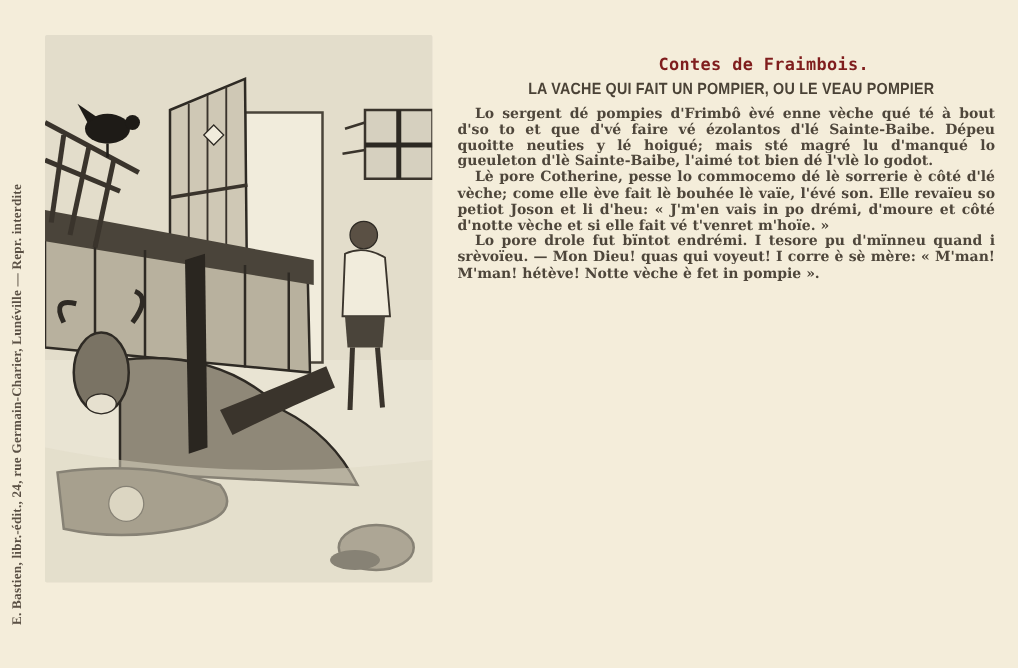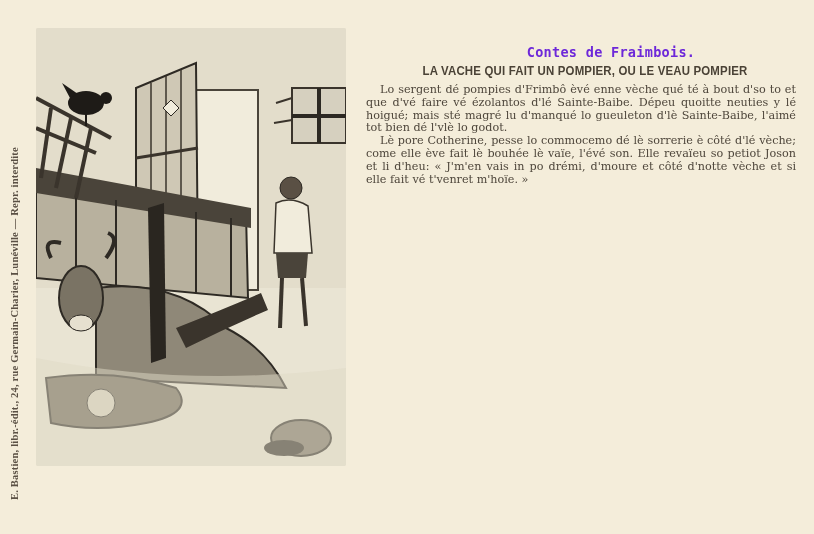--- a/index.html
+++ b/index.html
@@ -2,23 +2,23 @@
 <html><head>
 <meta charset="utf-8">
 <style>
   html, body { margin:0; padding:0; }
   body { width:814px; height:534px; background:#f3ecd9; position:relative; overflow:hidden; font-family:"DejaVu Serif", serif; color:#4a4236; }
   .card { position:absolute; left:0; top:0; width:814px; height:534px; background:#f4edda; }
   .side-credit { position:absolute; left:4px; top:500px; width:440px; height:22px; transform-origin:0 0; transform:rotate(-90deg); font-family:"Liberation Serif", serif; font-size:10.5px; font-weight:bold; color:#5a5044; letter-spacing:0.2px; white-space:nowrap; line-height:22px; }
   .illustration { position:absolute; left:36px; top:28px; width:310px; height:438px; background:#e6e0cf; overflow:hidden; border-radius:2px; }
   .illustration svg { width:100%; height:100%; display:block; }
   .text-col { position:absolute; left:366px; top:44px; width:430px; }
-  .series-title { text-align:center; font-family:"DejaVu Sans Mono", monospace; font-weight:bold; font-size:13.5px; color:#6d28d9; margin:0 0 3px 60px; letter-spacing:0.3px; }
+  .series-title { text-align:center; font-family:"DejaVu Sans Mono", monospace; font-weight:bold; font-size:13.5px; color:#7f1d1d; margin:0 0 3px 60px; letter-spacing:0.3px; }
   .story-title { text-align:center; font-family:"Liberation Sans", sans-serif; font-weight:bold; font-size:13px; color:#4a4236; transform:scaleX(0.88); transform-origin:center; margin:0 0 6px 8px; letter-spacing:0.2px; }
-  .para { font-family:"DejaVu Serif", serif; font-size:11.2px; line-height:12.8px; text-align:justify; color:#4e463b; margin:0; text-indent:14px; }
+  .para { font-family:"DejaVu Serif", serif; font-size:11.2px; line-height:12.8px; text-align:justify; color:#4e463b; margin:0; text-indent:14px;font-weight:bold; }
 </style>
 </head>
 <body>
 
 <div class="card">
 
   <div class="side-credit">E. Bastien, libr.-édit., 24, rue Germain-Charier, Lunéville — Repr. interdite</div>
 
   <div class="illustration">
     <svg viewBox="0 0 310 438" xmlns="http://www.w3.org/2000/svg">
@@ -98,15 +98,16 @@
 
       <path d="M0 330 Q150 360 310 340 L310 438 L0 438 Z" fill="#e0d9c6" opacity="0.5"></path>
     </svg>
   </div>
 
   <div class="text-col">
     <div class="series-title">Contes de Fraimbois.</div>
     <div class="story-title">LA VACHE QUI FAIT UN POMPIER, OU LE VEAU POMPIER</div>
     <p class="para">Lo sergent dé pompies d'Frimbô èvé enne vèche qué té à bout d'so to et que d'vé faire vé ézolantos d'lé Sainte-Baibe. Dépeu quoitte neuties y lé hoigué; mais sté magré lu d'manqué lo gueuleton d'lè Sainte-Baibe, l'aimé tot bien dé l'vlè lo godot.</p>
     <p class="para">Lè pore Cotherine, pesse lo commocemo dé lè sorrerie è côté d'lé vèche; come elle ève fait lè bouhée lè vaïe, l'évé son. Elle revaïeu so petiot Joson et li d'heu: « J'm'en vais in po drémi, d'moure et côté d'notte vèche et si elle fait vé t'venret m'hoïe. »</p>
+    <p class="para">Lo pore drole fut bïntot endrémi. I tesore pu d'mïnneu quand i srèvoïeu. — Mon Dieu! quas qui voyeut! I corre è sè mère: « M'man! M'man! hétève! Notte vèche è fet in pompie ».</p>
   </div>
 
 </div>
 
 </body></html>

